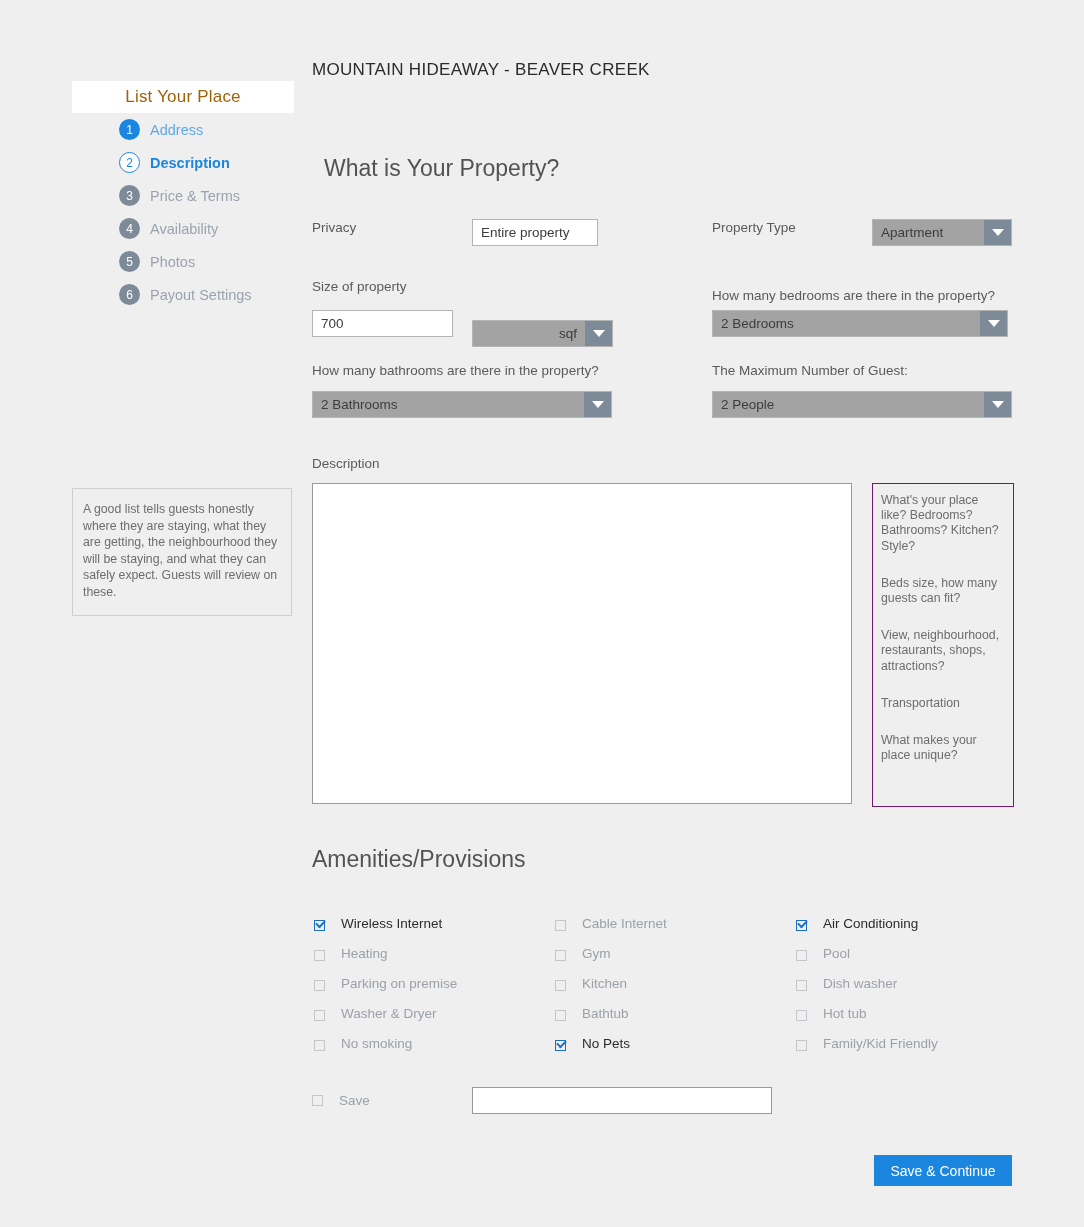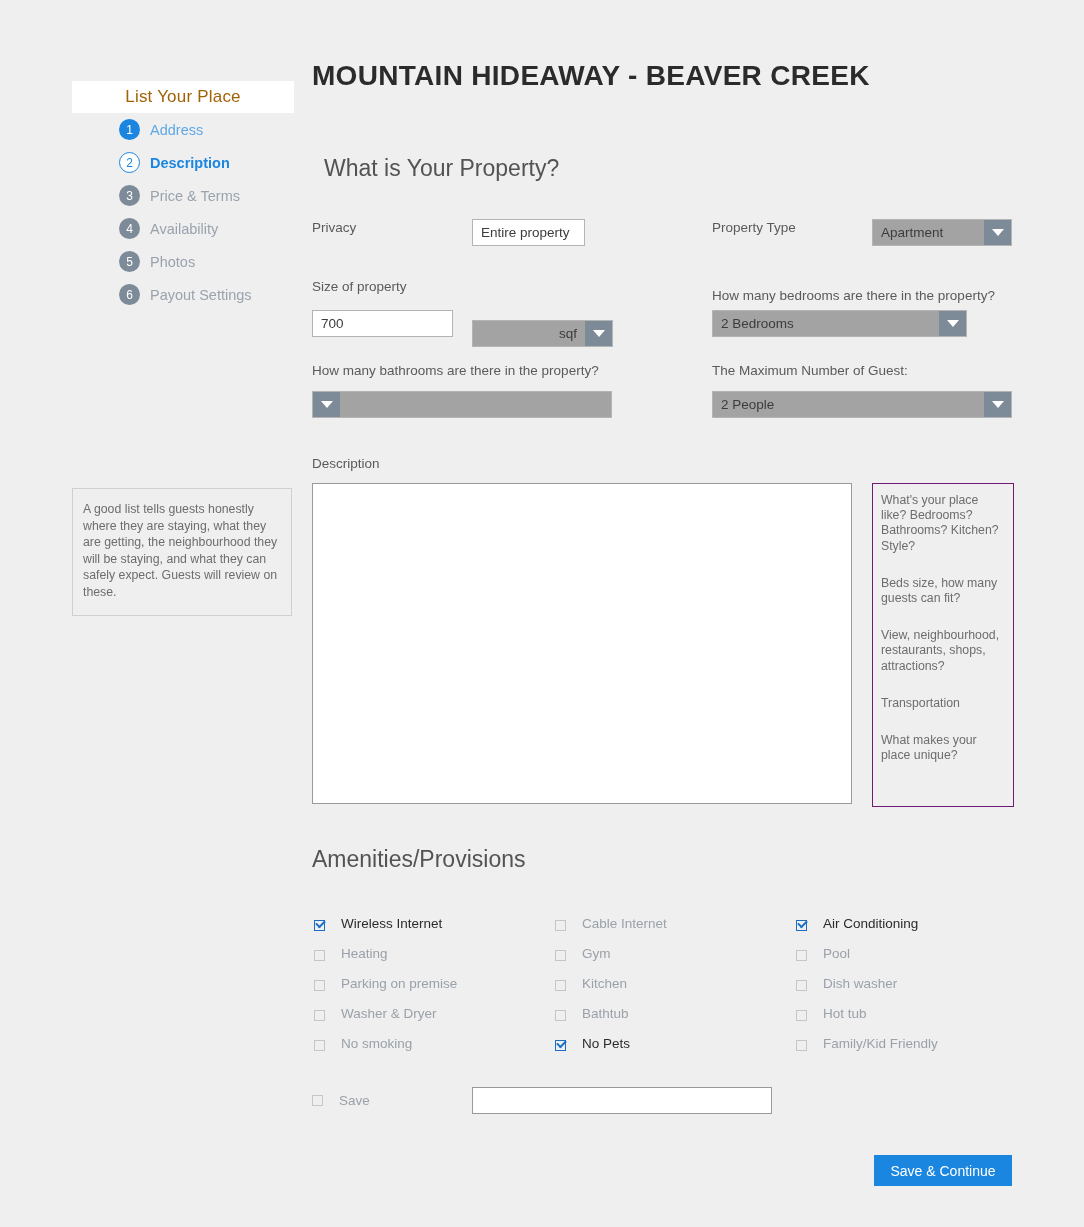--- a/index.html
+++ b/index.html
@@ -87,22 +87,22 @@
     position: absolute;
     left: 312px;
     top: 0;
     width: 772px;
     height: 1227px;
   }
   #page-title {
     position: absolute;
     top: 60px;
     left: 0;
-    font-size: 28px;
-    font-weight: bold;
+    font-size: 17px;
+    font-weight: normal;
     color: #2b2b2b;
     letter-spacing: .3px;
     margin: 0;
   }
   #section-property {
     position: absolute;
     top: 143px;
     left: 0;
     font-size: 23px;
     font-weight: normal;
@@ -322,49 +322,50 @@
 </div>
 
 <div id="tip-box">A good list tells guests honestly where they are staying, what they are getting, the neighbourhood they will be staying, and what they can safely expect. Guests will review on these.</div>
 
 <div id="main">
 
   <h1 id="page-title">MOUNTAIN HIDEAWAY - BEAVER CREEK</h1>
   <h2 id="section-property">What is Your Property?</h2>
 
   <div class="field-label" style="top:220px;left:0;">Privacy</div>
-  <input class="txt-input" style="top: 219px; left: 160px; width: 113px;" value="Entire property">
+  <input class="txt-input" style="top: 219px; left: 160px; width: 126px;" value="Entire property">
 
   <div class="field-label" style="top:220px;left:400px;">Property Type</div>
   <div class="select-wrap" style="top:219px;left:560px;width:140px;">
     <div class="select-value">Apartment</div>
     <div class="select-arrow">
         <i></i>
       </div>
   </div>
 
   <div class="field-label" style="top:279px;left:0;">Size of property</div>
   <input class="txt-input" style="top: 310px; left: 0px; width: 141px;" value="700">
   <div class="select-wrap" style="top:320px;left:160px;width:141px;text-align:right;">
     <div class="select-value">sqf</div>
     <div class="select-arrow">
         <i></i>
       </div>
   </div>
 
   <div class="field-label" style="top:279px;left:400px;margin-top:9px;">How many bedrooms are there in the property?</div>
-  <div class="select-wrap" style="top:310px;left:400px;width:255px;">
+  <div class="select-wrap" style="top:310px;left:400px;width:296px;">
     <div class="select-value">2 Bedrooms</div>
     <div class="select-arrow">
         <i></i>
       </div>
   </div>
 
   <div class="field-label" style="top:363px;left:0;">How many bathrooms are there in the property?</div>
   <div class="select-wrap" style="top:391px;left:0;width:300px;">
+    <div class="select-value">2 Bathrooms</div>
     <div class="select-arrow">
         <i></i>
       </div>
   </div>
 
   <div class="field-label" style="top:363px;left:400px;">The Maximum Number of Guest:</div>
   <div class="select-wrap" style="top:391px;left:400px;width:300px;">
     <div class="select-value">2 People</div>
     <div class="select-arrow">
         <i></i>

